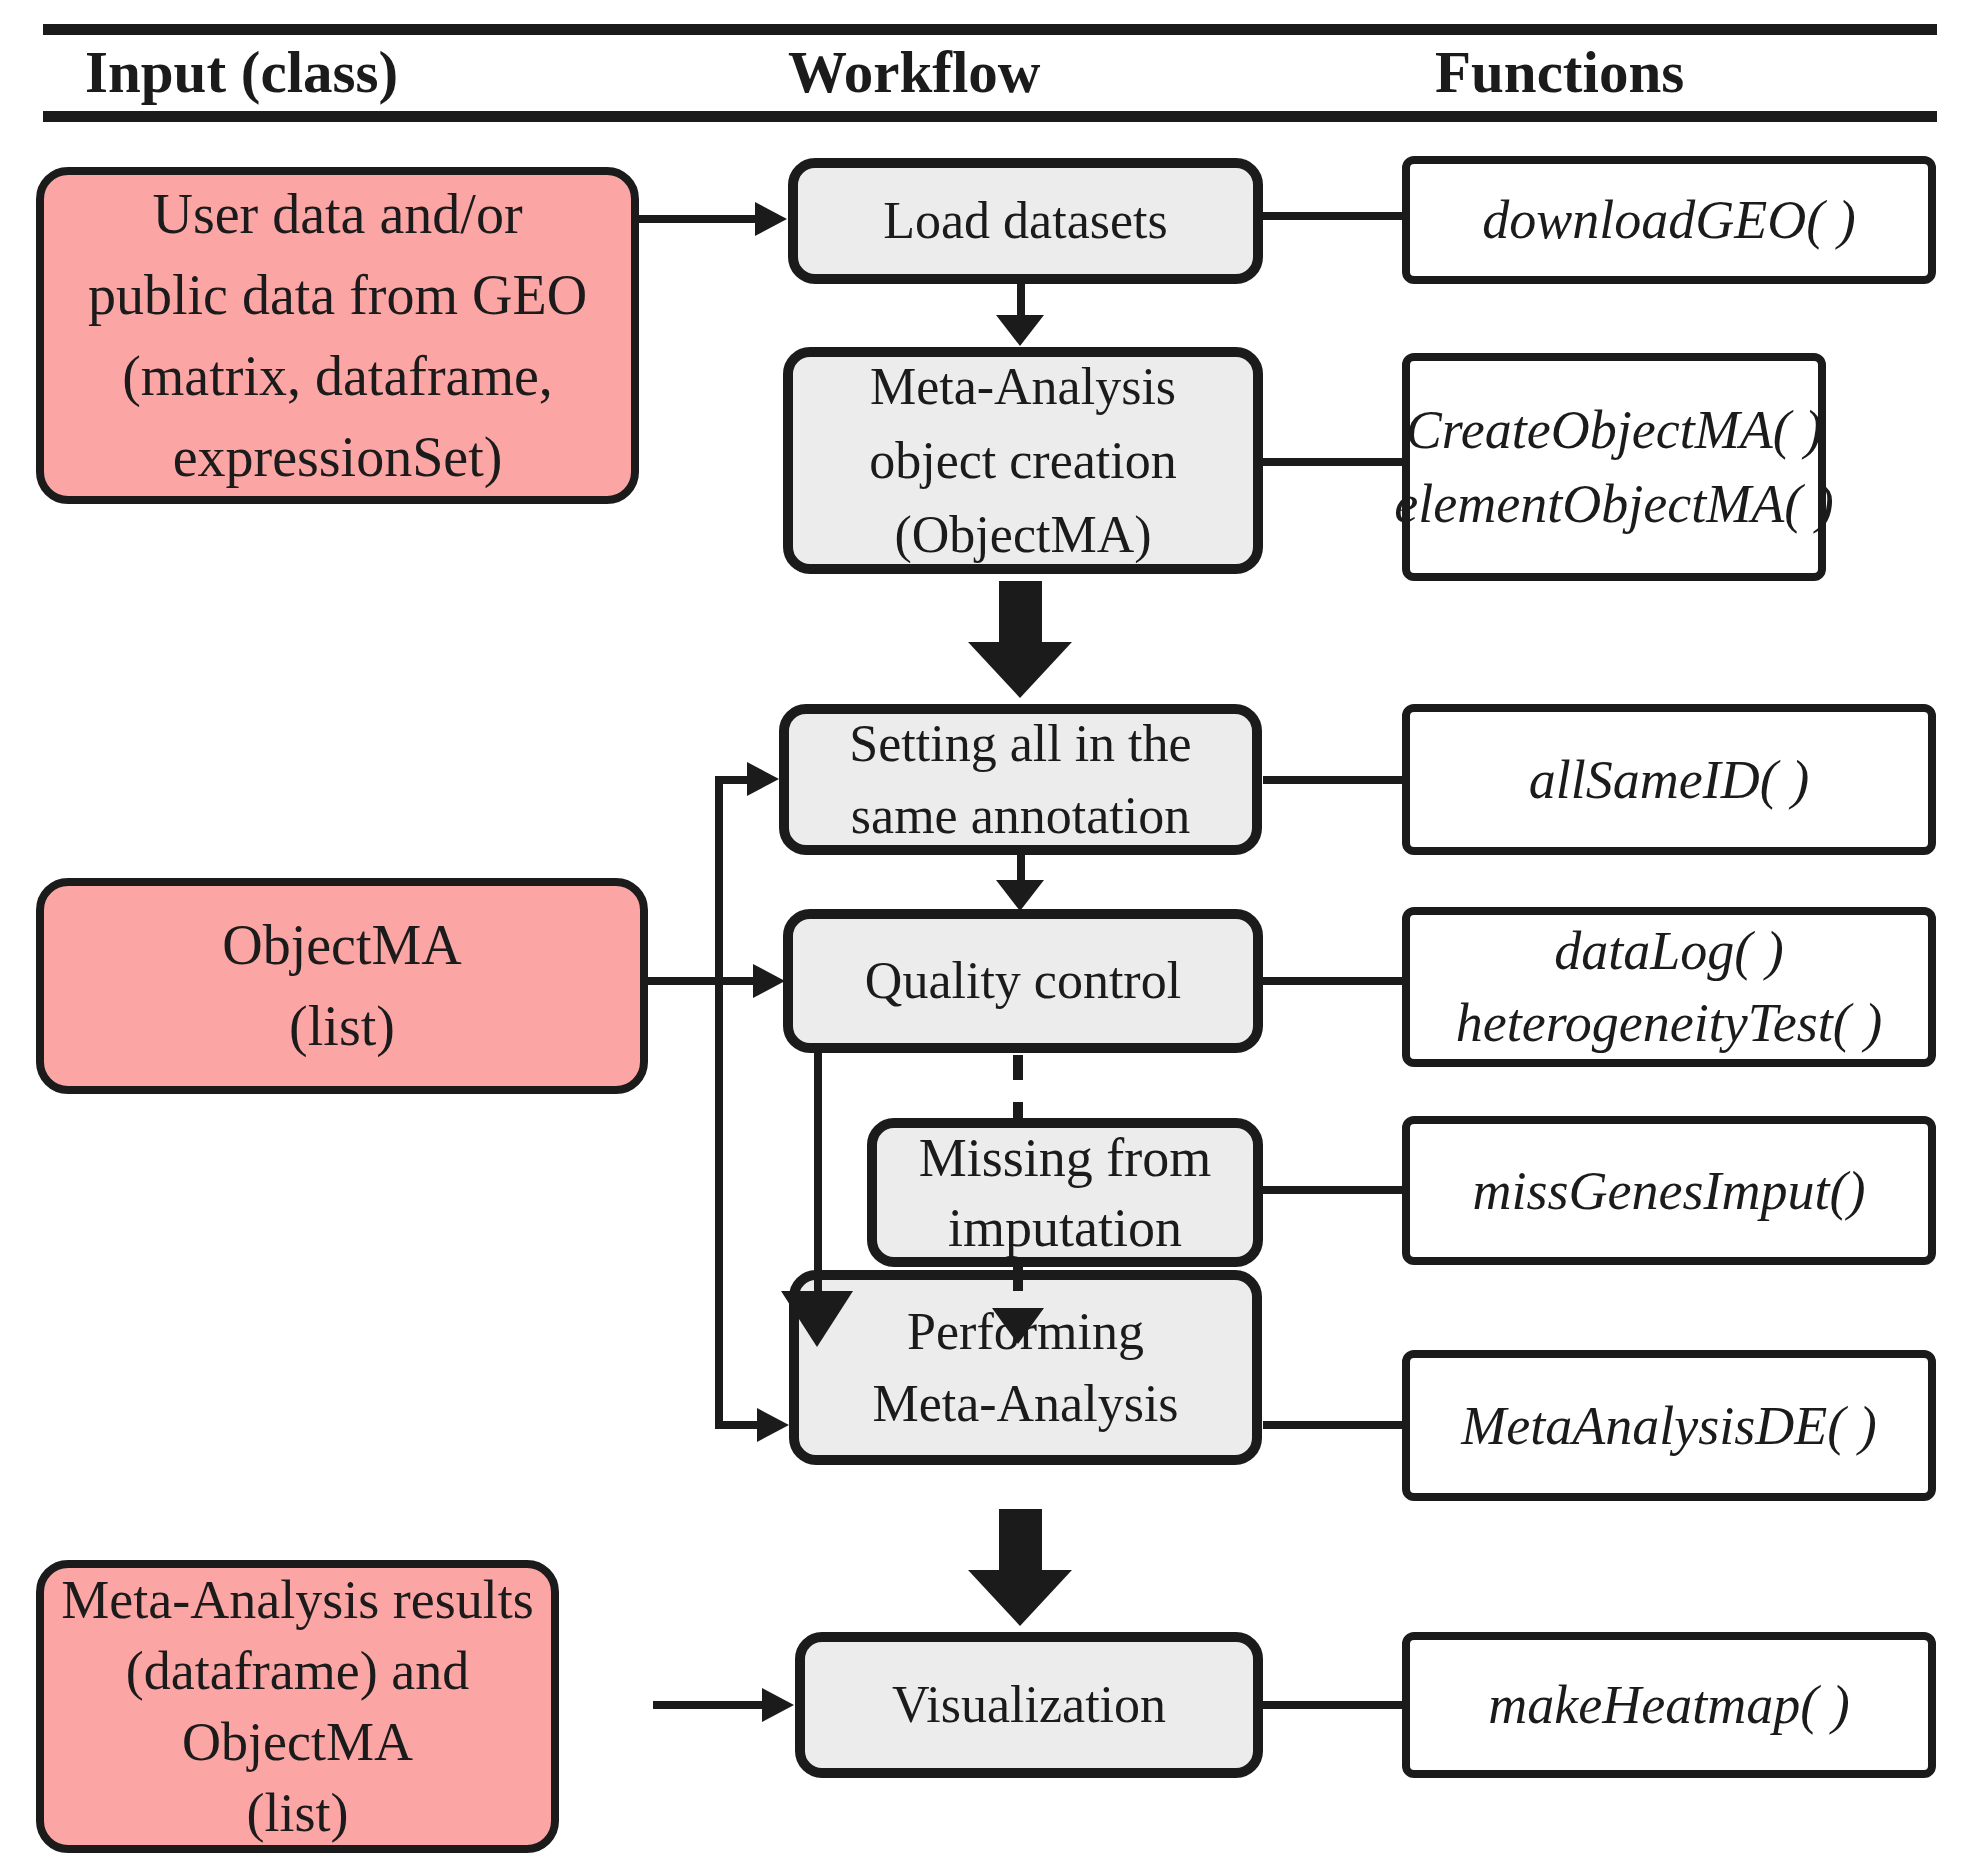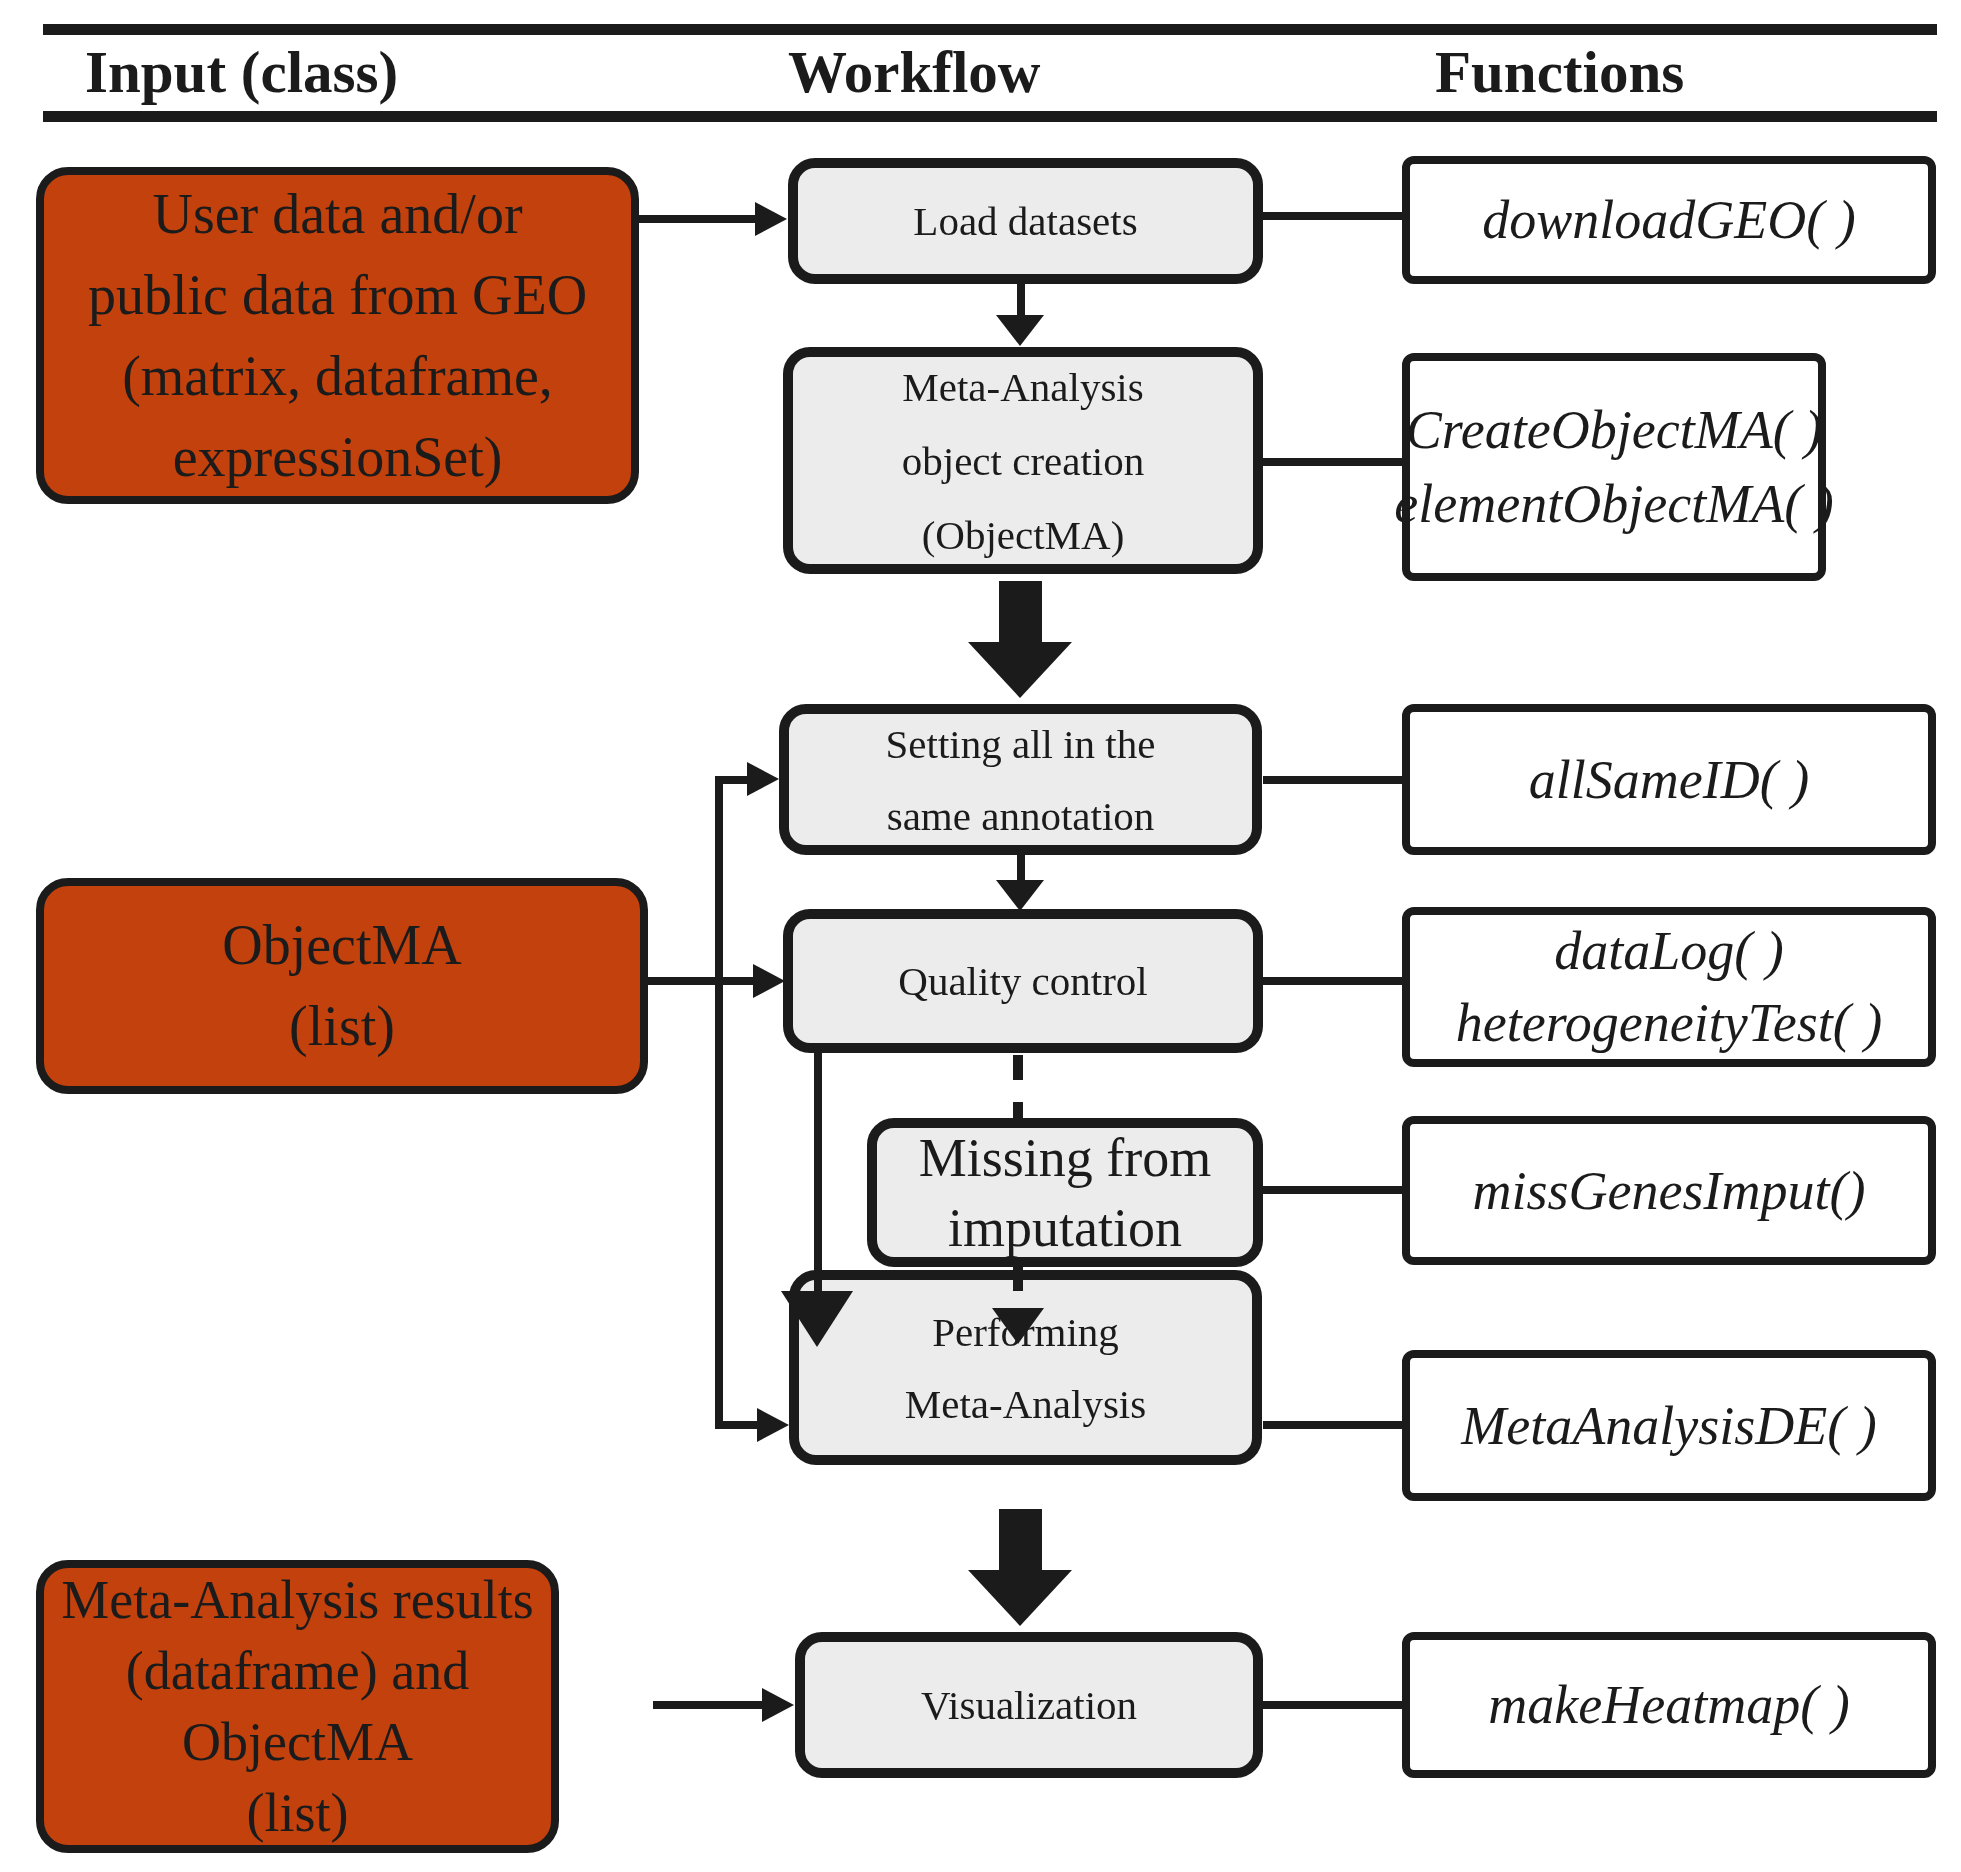--- a/index.html
+++ b/index.html
@@ -19,22 +19,22 @@
   }
   .rule{position:absolute;left:43px;width:1894px;height:10.8px;background:var(--line);}
   .col-head{
     position:absolute;top:40px;width:540px;height:65px;
     font-weight:bold;font-size:59px;text-align:left;line-height:65px;
   }
   .box{
     position:absolute;display:flex;flex-direction:column;justify-content:center;
     align-items:center;text-align:center;box-sizing:border-box;
   }
-  .io{background:#c2410c;border:8px solid var(--line);border-radius:32px;font-size:56px;line-height:81px;}
-  .wf{background:var(--box-fill);border:10px solid var(--line);border-radius:27px;font-size:41px;line-height:76px;}
+  .io{background:#fca5a5;border:8px solid var(--line);border-radius:32px;font-size:56px;line-height:81px;}
+  .wf{background:var(--box-fill);border:10px solid var(--line);border-radius:27px;font-size:52px;line-height:76px;}
   .fn{background:#fff;border:8px solid var(--line);border-radius:12px;font-style:italic;font-size:54px;line-height:74px;}
   .ln{white-space:nowrap;}
   .hline{position:absolute;height:8px;background:var(--line);}
   .vline{position:absolute;width:8px;background:var(--line);}
   .vdash{position:absolute;width:10px;
     background:repeating-linear-gradient(to bottom,var(--line) 0 25px,transparent 25px 47px);}
   .arr-r{position:absolute;width:0;height:0;
     border-top:17px solid transparent;border-bottom:17px solid transparent;
     border-left:32px solid var(--line);}
   .arr-d{position:absolute;width:0;height:0;

